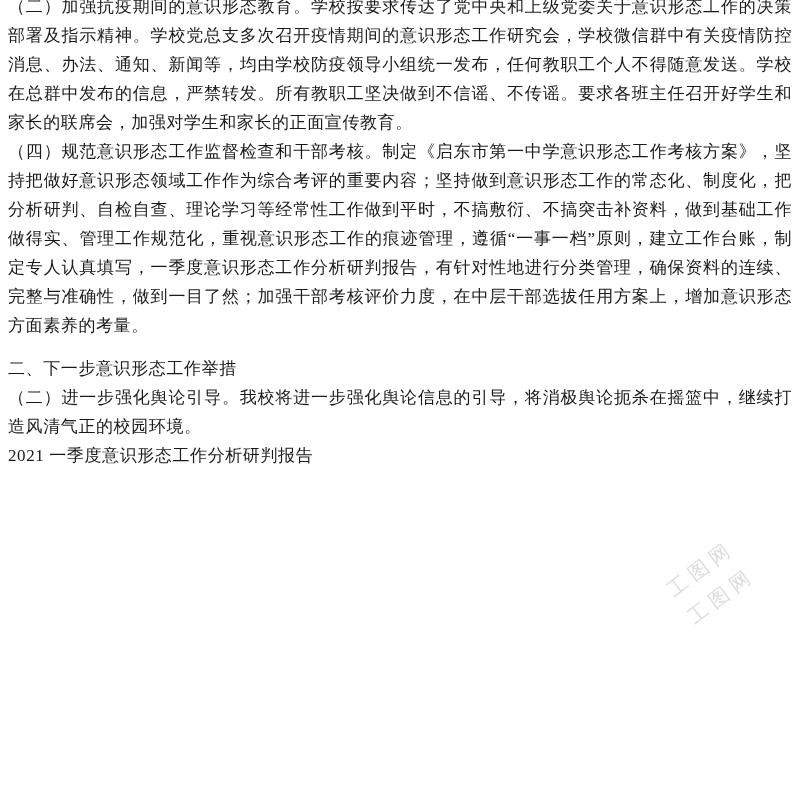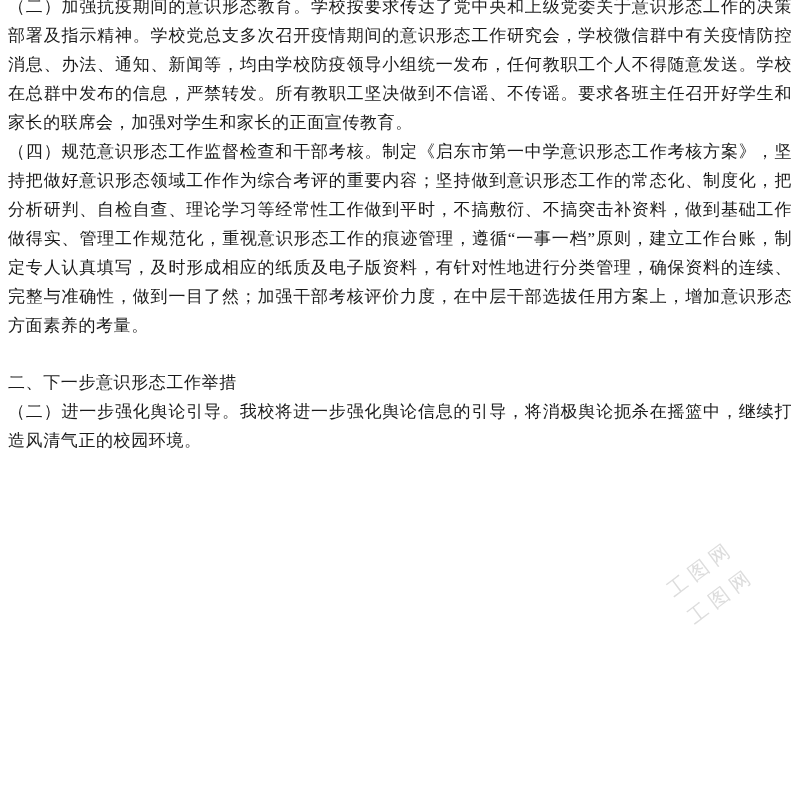--- a/index.html
+++ b/index.html
@@ -23,21 +23,21 @@
   p.para {
     margin: 0;
     font-size: 17px;
     line-height: 29px;
     letter-spacing: 0.6px;
     text-align: justify;
     text-justify: inter-ideograph;
     word-break: break-all;
   }
   p.section-heading {
-    margin-top: 28px;
+    margin-top: 14px;
   }
   .watermark {
     position: absolute;
     z-index: 0;
     top: 548px;
     right: -6px;
     width: 190px;
     transform: rotate(-37deg);
     transform-origin: center;
     color: #d7d7d7;
@@ -53,16 +53,17 @@
 </head>
 <body>
 
 <div class="watermark">
   <div>工图网</div>
   <div>工图网</div>
 </div>
 
 <div class="page">
   <p class="para">（二）加强抗疫期间的意识形态教育。学校按要求传达了党中央和上级党委关于意识形态工作的决策部署及指示精神。学校党总支多次召开疫情期间的意识形态工作研究会，学校微信群中有关疫情防控消息、办法、通知、新闻等，均由学校防疫领导小组统一发布，任何教职工个人不得随意发送。学校在总群中发布的信息，严禁转发。所有教职工坚决做到不信谣、不传谣。要求各班主任召开好学生和家长的联席会，加强对学生和家长的正面宣传教育。</p>
-  <p class="para">（四）规范意识形态工作监督检查和干部考核。制定《启东市第一中学意识形态工作考核方案》，坚持把做好意识形态领域工作作为综合考评的重要内容；坚持做到意识形态工作的常态化、制度化，把分析研判、自检自查、理论学习等经常性工作做到平时，不搞敷衍、不搞突击补资料，做到基础工作做得实、管理工作规范化，重视意识形态工作的痕迹管理，遵循“一事一档”原则，建立工作台账，制定专人认真填写，及时形成相应的纸质及电子版资料，有针对性地进行分类管理，确保资料的连续、完整与准确性，做到一目了然；加强干部考核评价力度，在中层干部选拔任用方案上，增加意识形态方面素养的考量。</p>
+  <p class="para">（四）规范意识形态工作监督检查和干部考核。制定《启东市第一中学意识形态工作考核方案》，坚持把做好意识形态领域工作作为综合考评的重要内容；坚持做到意识形态工作的常态化、制度化，把分析研判、自检自查、理论学习等经常性工作做到平时，不搞敷衍、不搞突击补资料，做到基础工作做得实、管理工作规范化，重视意识形态工作的痕迹管理，遵循“一事一档”原则，建立工作台账，制定专人认真填写，一季度意识形态工作分析研判报告，有针对性地进行分类管理，确保资料的连续、完整与准确性，做到一目了然；加强干部考核评价力度，在中层干部选拔任用方案上，增加意识形态方面素养的考量。</p>
   <p class="para section-heading">二、下一步意识形态工作举措</p>
   <p class="para">（二）进一步强化舆论引导。我校将进一步强化舆论信息的引导，将消极舆论扼杀在摇篮中，继续打造风清气正的校园环境。</p>
+  <p class="para">2021 一季度意识形态工作分析研判报告</p>
 </div>
 
 </body></html>

